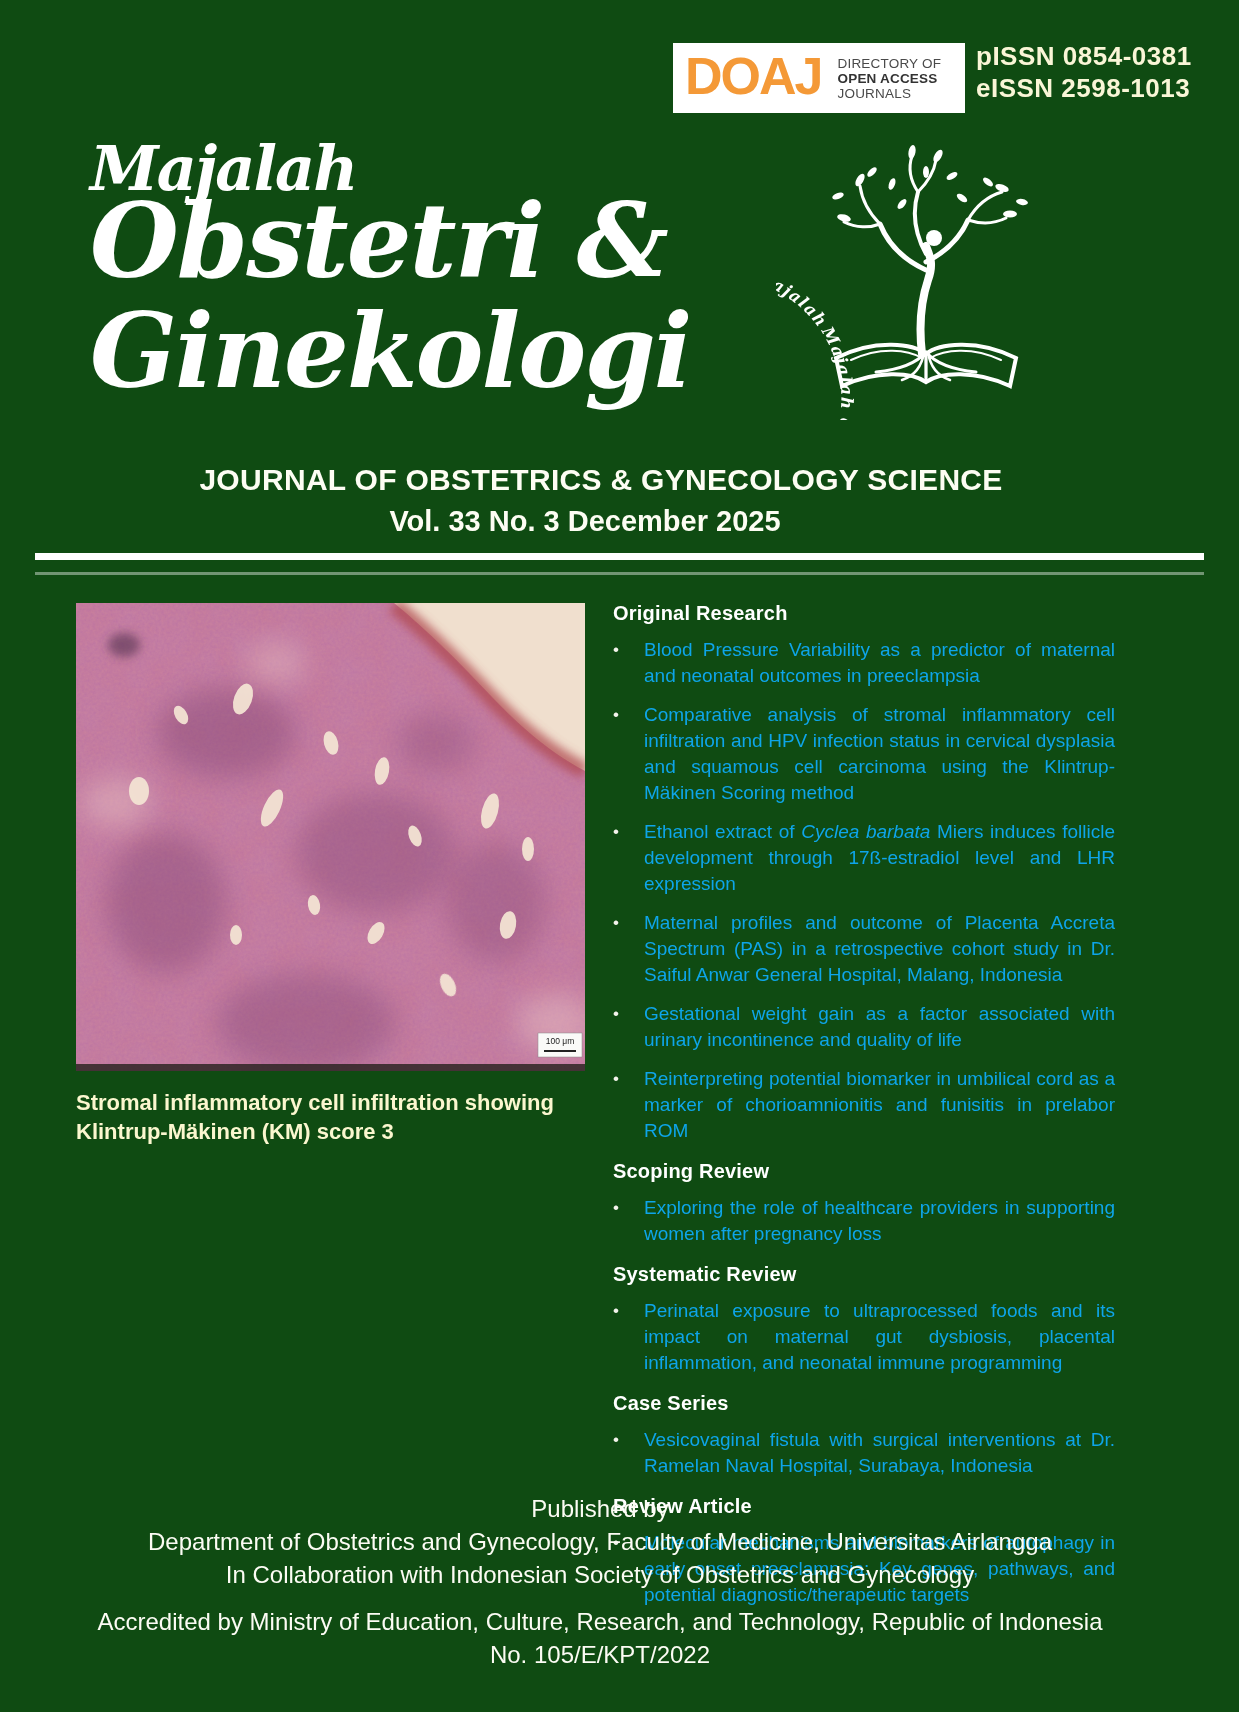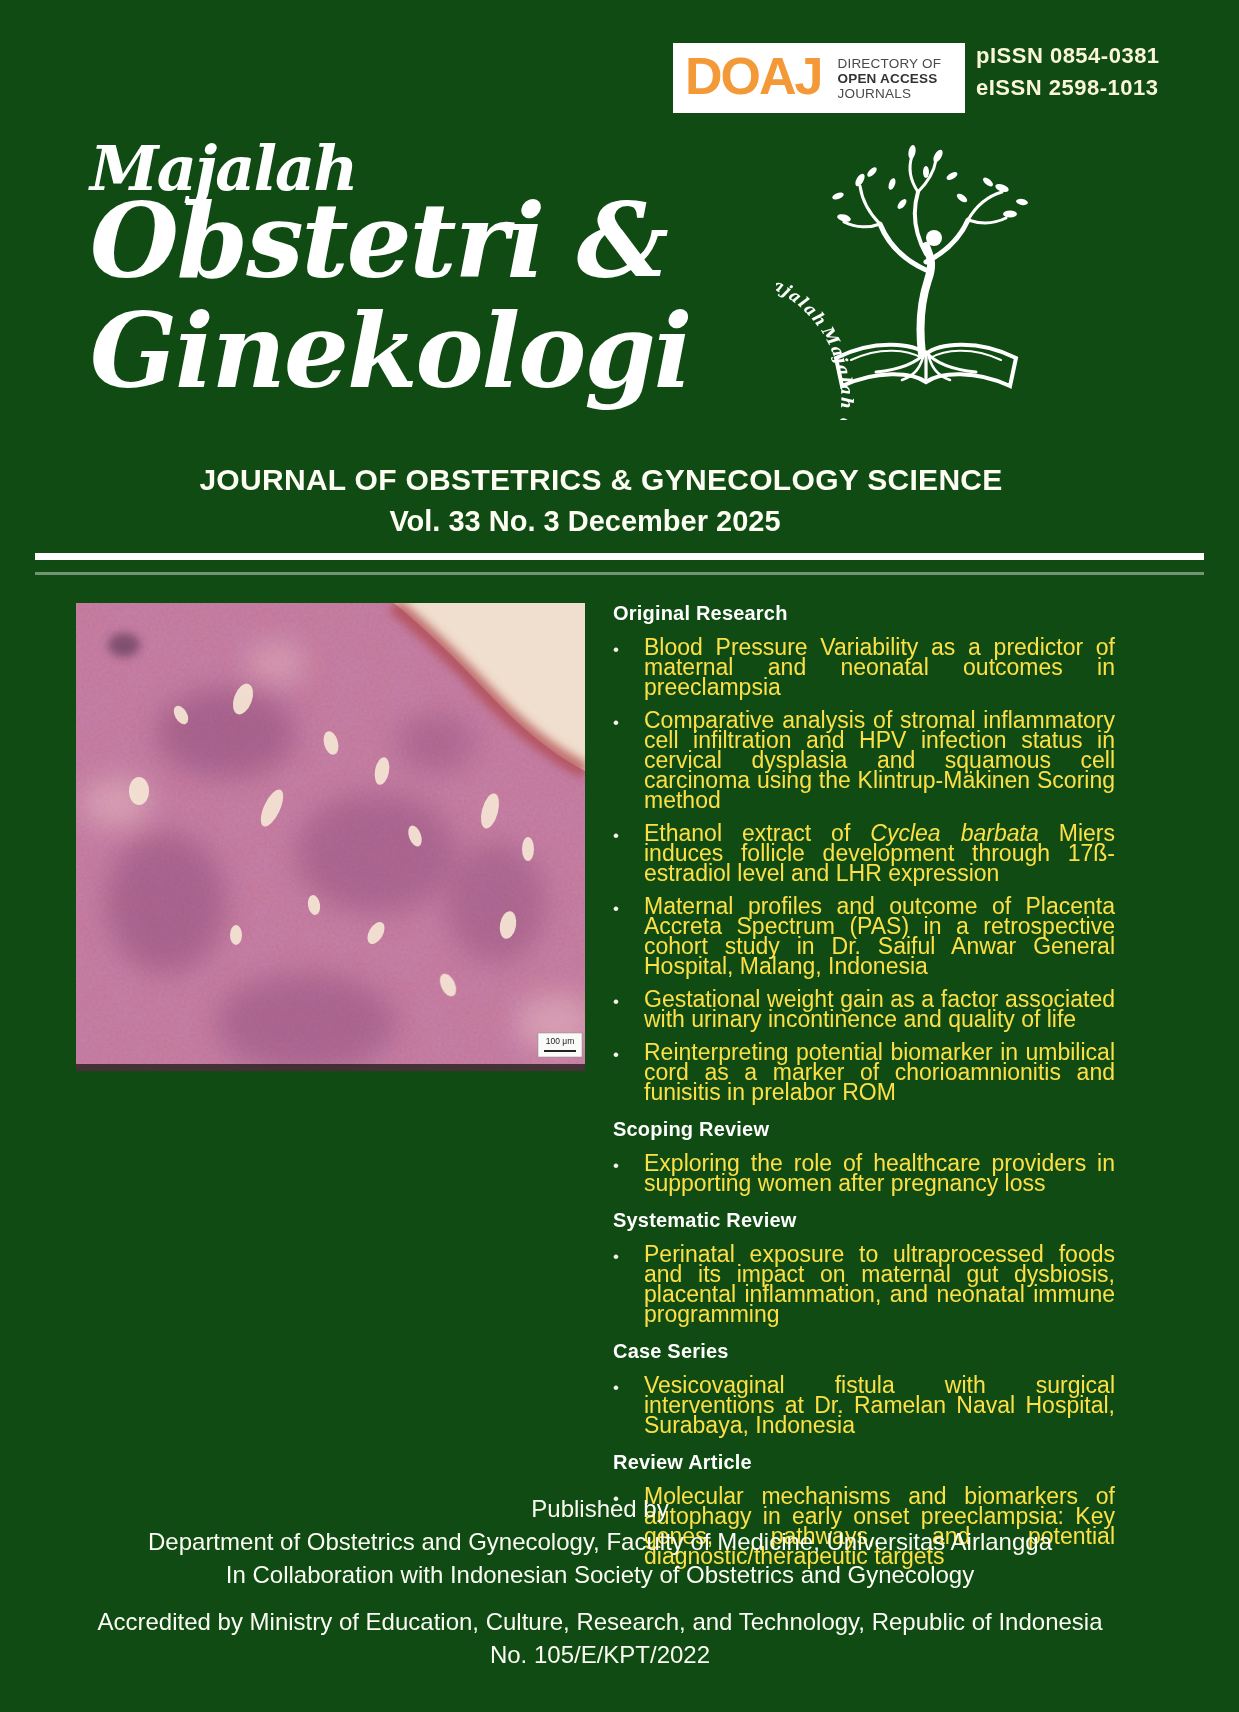--- a/index.html
+++ b/index.html
@@ -18,21 +18,21 @@
     padding:0 0 0 12px;box-sizing:border-box;
   }
   .doaj-acronym{
     font-size:52px;font-weight:bold;color:#F49937;letter-spacing:-2px;
     line-height:1;transform:translateY(-2px);
   }
   .doaj-lines{font-size:13.5px;line-height:15px;color:#4A4A4A;letter-spacing:0.2px;}
   .doaj-lines .l2{font-weight:bold;color:#333;margin-top:32px;}
   .issn-block{
     position:absolute;left:976px;top:40px;
-    font-size:22px;font-weight:bold;color:#FAF6D7;line-height:32px;
+    font-size:26px;font-weight:bold;color:#FAF6D7;line-height:32px;
     letter-spacing:0.5px;
   }
   
   .masthead-title{
     position:absolute;left:90px;color:#FFFFFF;
     font-family:"DejaVu Serif",serif;font-style:italic;font-weight:bold;
     letter-spacing:-2px;line-height:1;white-space:nowrap;
   }
   .t1{top:138px;font-size:62px;}
   .t2{top:190px;font-size:102px;}
@@ -63,21 +63,21 @@
     font-size:20px;font-weight:bold;color:#FFFFFF;
     margin:16px 0 12px 0;letter-spacing:0.2px;
   }
   .toc-heading:first-child{margin-top:0;}
   .toc-item{display:flex;margin-bottom:13px;}
   .toc-item .bullet{
     flex:none;width:14px;margin-right:17px;font-size:17px;color:#F4F3EC;
     line-height:26px;
   }
   .toc-item .toc-text{
-    flex:1;font-size:23px;color:#fde047;line-height:20px;text-align:justify;
+    flex:1;font-size:19px;color:#0ea5e9;line-height:26px;text-align:justify;
   }
   .toc-item .toc-text i{font-style:italic;}
   
   .footer{
     position:absolute;left:20px;top:1492px;width:1160px;text-align:center;
     color:#FCFCF4;font-size:24px;line-height:33px;font-weight:normal;
   }
   .footer .gap{height:14px;}
 </style>
 </head>
@@ -210,20 +210,21 @@
       <ellipse cx="105" cy="112" rx="6" ry="10" transform="rotate(-30 105 112)"></ellipse>
     </g>
     <rect x="0" y="461" width="509" height="7" fill="#241F1C" opacity="0.8"></rect>
     <g>
       <rect x="462" y="430" width="44" height="24" fill="#FAFAF8" stroke="#888888" stroke-width="0.5"></rect>
       <text x="484" y="441" font-size="8.5" fill="#222222" text-anchor="middle" font-family="Liberation Sans, sans-serif">100 μm</text>
       <line x1="468" y1="448" x2="500" y2="448" stroke="#222222" stroke-width="2"></line>
     </g>
   </svg>
 
+  <div class="caption">Stromal inflammatory cell infiltration showing Klintrup-Mäkinen (KM) score 3</div>
 
   <div class="toc">
       <div class="toc-heading">Original Research</div>
       <div class="toc-item">
         <span class="bullet">•</span>
         <span class="toc-text"><span>Blood Pressure Variability as a predictor of maternal and neonatal outcomes in preeclampsia</span></span>
       </div>
       <div class="toc-item">
         <span class="bullet">•</span>
         <span class="toc-text"><span>Comparative analysis of stromal inflammatory cell infiltration and HPV infection status in cervical dysplasia and squamous cell carcinoma using the Klintrup-Mäkinen Scoring method</span></span>

